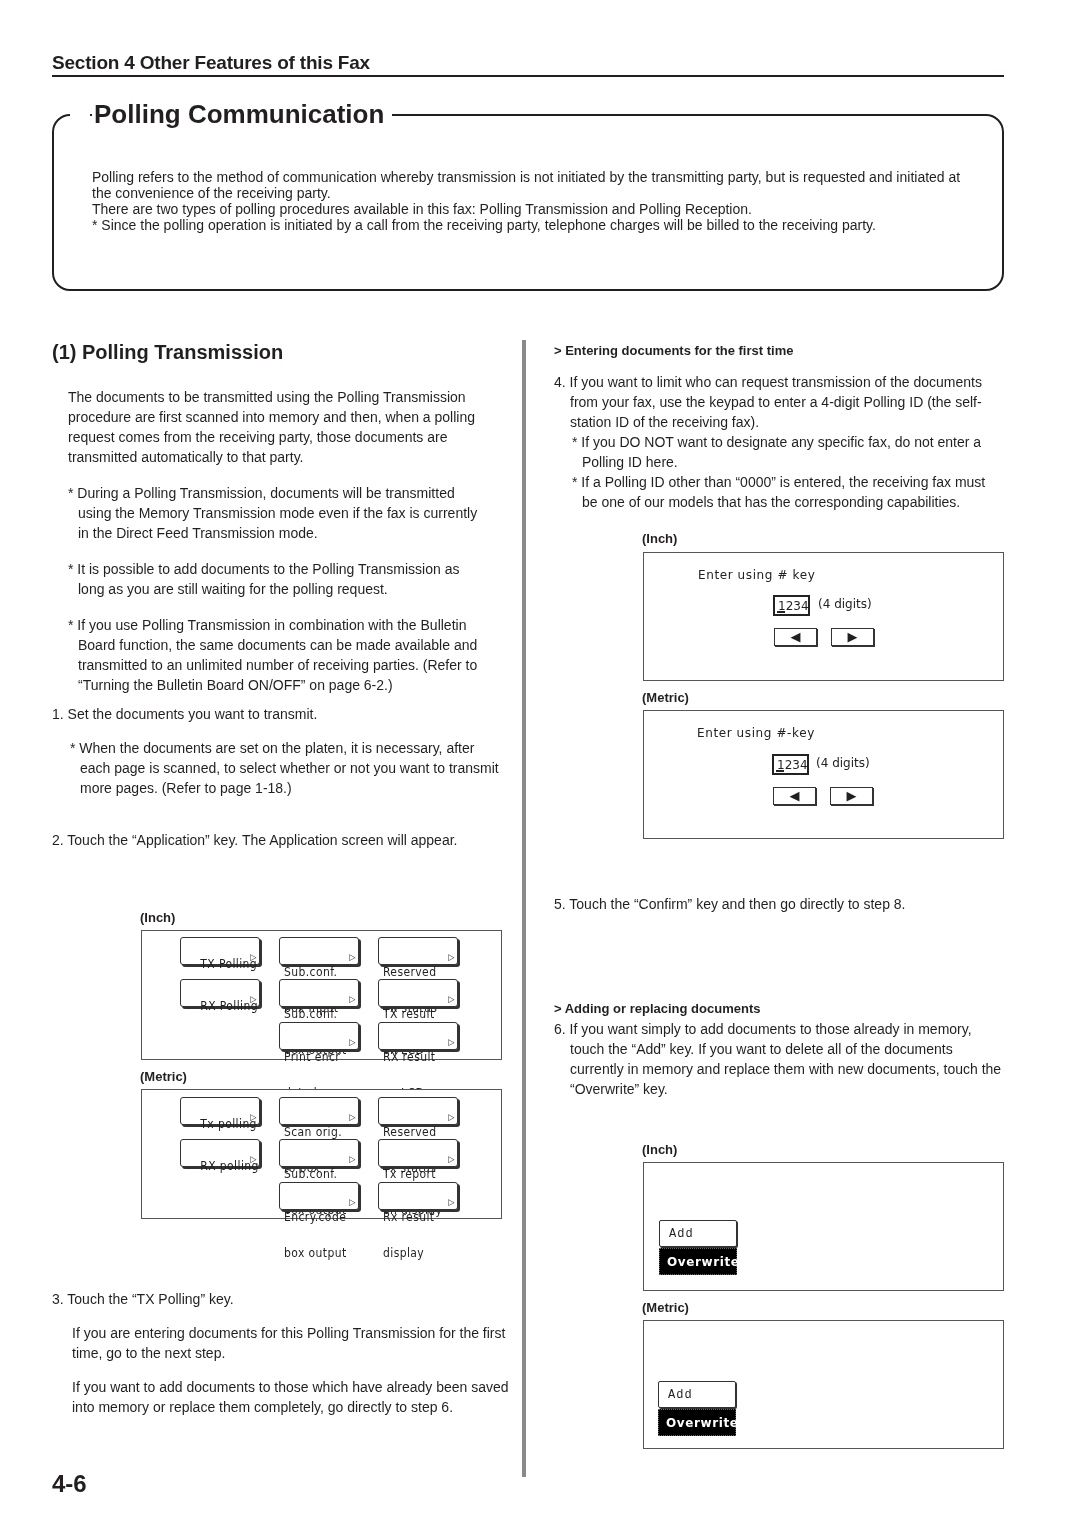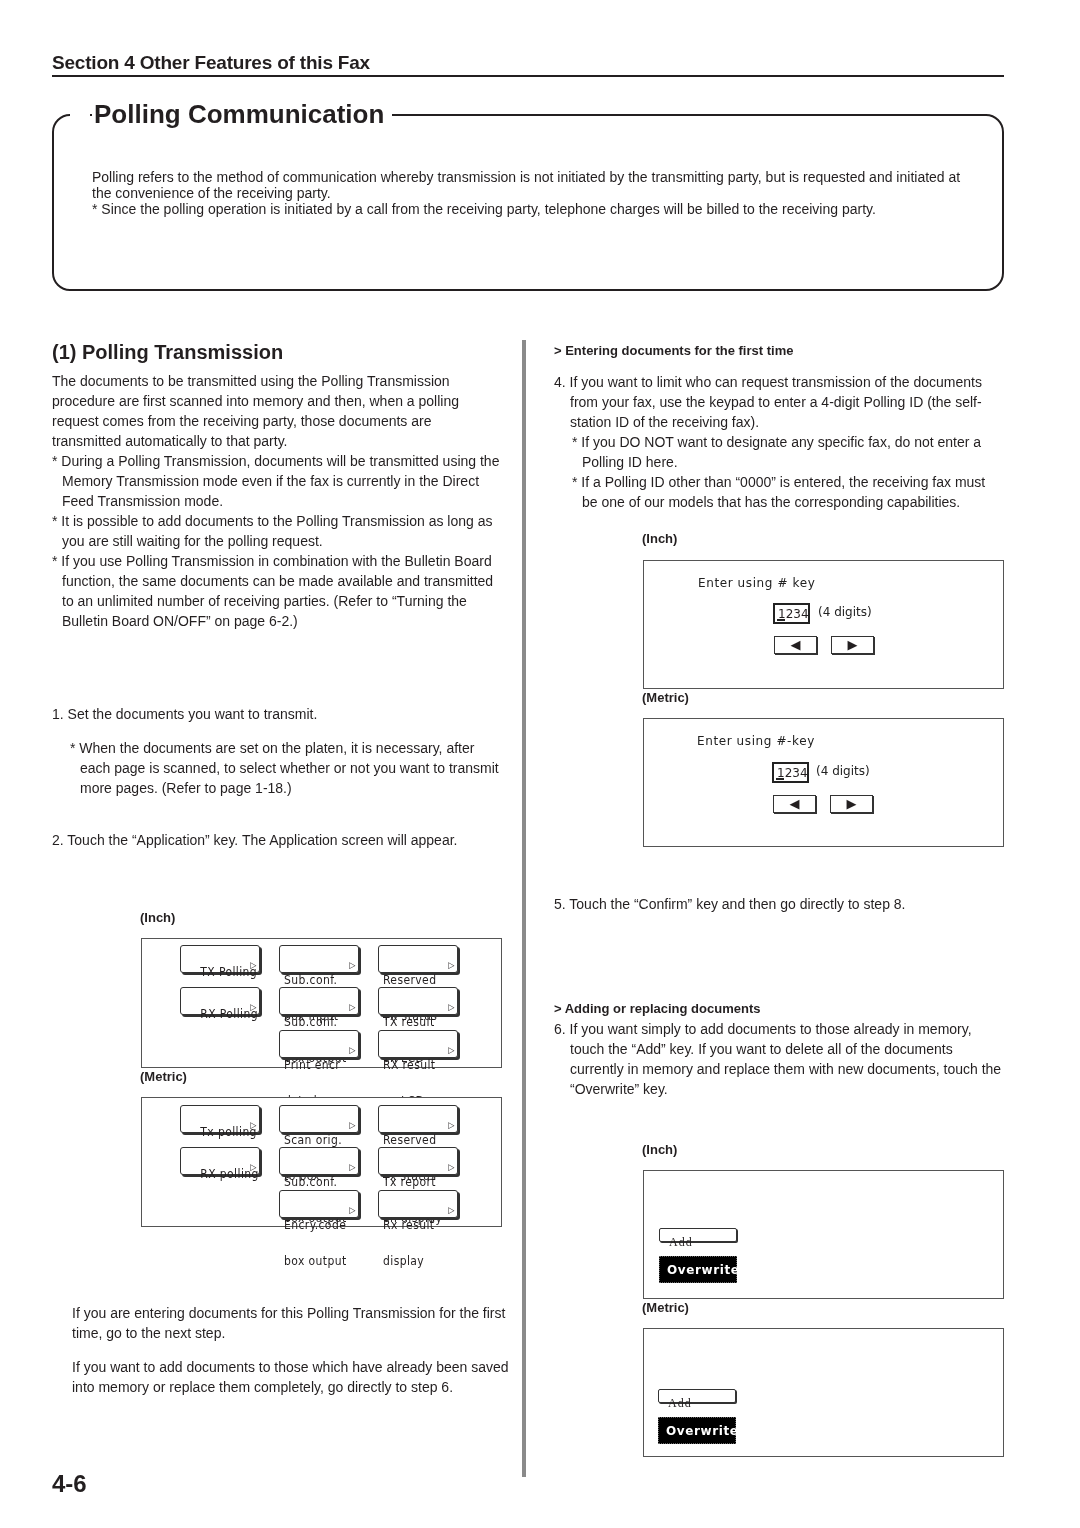--- a/index.html
+++ b/index.html
@@ -10,34 +10,34 @@
   
   .section-title { left: 52px; top: 52px; font-size: 19px; font-weight: bold; letter-spacing: -0.2px; }
   .section-rule { left: 52px; top: 75px; width: 952px; height: 2px; background: #231f20; }
   .pc-title { left: 92px; top: 99px; font-size: 26px; font-weight: bold; background: #fff; padding: 0 8px 0 2px; }
   .pc-body { left: 92px; top: 169px; width: 880px; font-size: 14px; line-height: 16px; }
   .pc-body p { margin: 0; }
 
   
   .h2 { left: 52px; top: 341px; font-size: 20px; font-weight: bold; }
   .left-intro { left: 52px; top: 371px; width: 450px; font-size: 14px; line-height: 20px; }
-  .left-intro p { margin: 0; }
+  .left-intro p { margin: 16px; }
   .note { padding-left: 10px; text-indent: -10px; }
   .step { margin: 0; }
   .step-sub { padding-left: 20px; }
   .step-sub-note { padding-left: 28px; text-indent: -10px; }
 
   .step1 { left: 52px; top: 704px; width: 450px; font-size: 14px; line-height: 20px; }
   .step2 { left: 52px; top: 830px; width: 450px; font-size: 14px; line-height: 20px; }
   .step3 { left: 52px; top: 1289px; width: 460px; font-size: 14px; line-height: 20px; }
 
   .label-unit { font-size: 13px; font-weight: bold; }
 
   
-  .panel { border: 1px solid #555; background: #fff; margin-top: 8px; }
+  .panel { border: 1px solid #555; background: #fff; }
   .lcd-btn { position: absolute; border: 1px solid #333; border-radius: 3px; background: #fff;
              box-shadow: 2px 2px 0 #333; font-family: "DejaVu Sans Condensed", "DejaVu Sans", sans-serif;
              font-size: 12px; line-height: 12px; letter-spacing: 0.4px; padding: 4px 4px; box-sizing: border-box;
              white-space: pre; }
   .lcd-btn .tri { position: absolute; right: 2px; bottom: 2px; font-size: 9px; line-height: 9px; }
   .lcd-btn .l2 { }
 
   
   .divider { left: 522px; top: 340px; width: 4px; height: 1137px; background: #8a8a8a; }
 
@@ -49,40 +49,41 @@
   .r-step5 { left: 554px; top: 894px; width: 450px; }
   .r-step6 { left: 554px; top: 999px; width: 450px; }
 
   .lcd-text { position: absolute; font-family: "DejaVu Sans", sans-serif; font-size: 12px; letter-spacing: 0.6px; color: #222; }
   .id-box { position: absolute; border: 2px solid #222; font-family: "DejaVu Sans", sans-serif;
             font-size: 12px; padding: 1px 3px; box-sizing: border-box; width: 37px; height: 21px; line-height: 17px; }
   .id-box .cursor { position: absolute; left: 2px; bottom: 1px; width: 8px; height: 2px; background: #222; }
   .arrow-btn { position: absolute; width: 41px; height: 16px; border: 1px solid #333; box-shadow: 1px 1px 0 #333;
                font-size: 13px; line-height: 15px; text-align: center; background: #fff; }
 
-  .add-btn { position: absolute; width: 78px; height: 14px; border: 1px solid #333; border-radius: 2px;
-             box-shadow: 1px 1px 0 #333; background: #fff; font-family: Liberation Serif, serif;
+  .add-btn { position: absolute; width: 78px; height: 27px; border: 1px solid #333; border-radius: 2px;
+             box-shadow: 1px 1px 0 #333; background: #fff; font-family: Liberation Mono, monospace;
              font-size: 12px; letter-spacing: 1px; line-height: 27px; padding-left: 9px; box-sizing: border-box; }
   .ow-btn { position: absolute; width: 78px; height: 27px; background: #000; color: #fff;
             border: 1px dotted #666; font-family: "DejaVu Sans", sans-serif; font-weight: bold;
             font-size: 12px; letter-spacing: 0.6px; line-height: 27px; padding-left: 7px; box-sizing: border-box; }
 
   .page-num { left: 52px; top: 1470px; font-size: 24px; font-weight: bold; }
 </style>
 </head>
 <body>
 
 <div class="abs section-title">Section 4 Other Features of this Fax</div>
 <div class="abs section-rule"></div>
 
 <div class="abs" style="left:52px; top:114px; width:952px; height:177px; box-sizing:border-box; border:2px solid #231f20; border-radius:18px;"></div>
 <div class="abs pc-title">Polling Communication</div>
 <div class="abs" style="left:70px; top:110px; width:20px; height:8px; background:#fff;"></div>
 <div class="abs pc-body">
   <p>Polling refers to the method of communication whereby transmission is not initiated by the transmitting party, but is requested and initiated at the convenience of the receiving party.</p>
+  <p>There are two types of polling procedures available in this fax: Polling Transmission and Polling Reception.</p>
   <p>* Since the polling operation is initiated by a call from the receiving party, telephone charges will be billed to the receiving party.</p>
 </div>
 
 <div class="abs h2">(1) Polling Transmission</div>
 <div class="abs left-intro">
   <p>The documents to be transmitted using the Polling Transmission procedure are first scanned into memory and then, when a polling request comes from the receiving party, those documents are transmitted automatically to that party.</p>
   <p class="note">* During a Polling Transmission, documents will be transmitted using the Memory Transmission mode even if the fax is currently in the Direct Feed Transmission mode.</p>
   <p class="note">* It is possible to add documents to the Polling Transmission as long as you are still waiting for the polling request.</p>
   <p class="note">* If you use Polling Transmission in combination with the Bulletin Board function, the same documents can be made available and transmitted to an unlimited number of receiving parties. (Refer to “Turning the Bulletin Board ON/OFF” on page 6-2.)</p>
 </div>
@@ -174,20 +175,21 @@
     <span class="tri">▷</span>
   </div>
   <div class="lcd-btn" style="left:236px; top:92px; width:80px; height:28px;">
     <div>Rx result</div>
     <div>display</div>
     <span class="tri">▷</span>
   </div>
 </div>
 
 <div class="abs step3">
+  <p class="step">3. Touch the “TX Polling” key.</p>
   <p class="step-sub">If you are entering documents for this Polling Transmission for the first time, go to the next step.</p>
   <p class="step-sub">If you want to add documents to those which have already been saved into memory or replace them completely, go directly to step 6.</p>
 </div>
 
 <div class="abs divider"></div>
 
 <div class="abs r-step4 right-text">
   <p class="right-h">&gt; Entering documents for the first time</p>
   <p style="padding-left:16px; text-indent:-16px;margin-top:11px;">4. If you want to limit who can request transmission of the documents from your fax, use the keypad to enter a 4-digit Polling ID (the self-station ID of the receiving fax).</p>
   <p style="padding-left:28px; text-indent:-10px;">* If you DO NOT want to designate any specific fax, do not enter a Polling ID here.</p>

